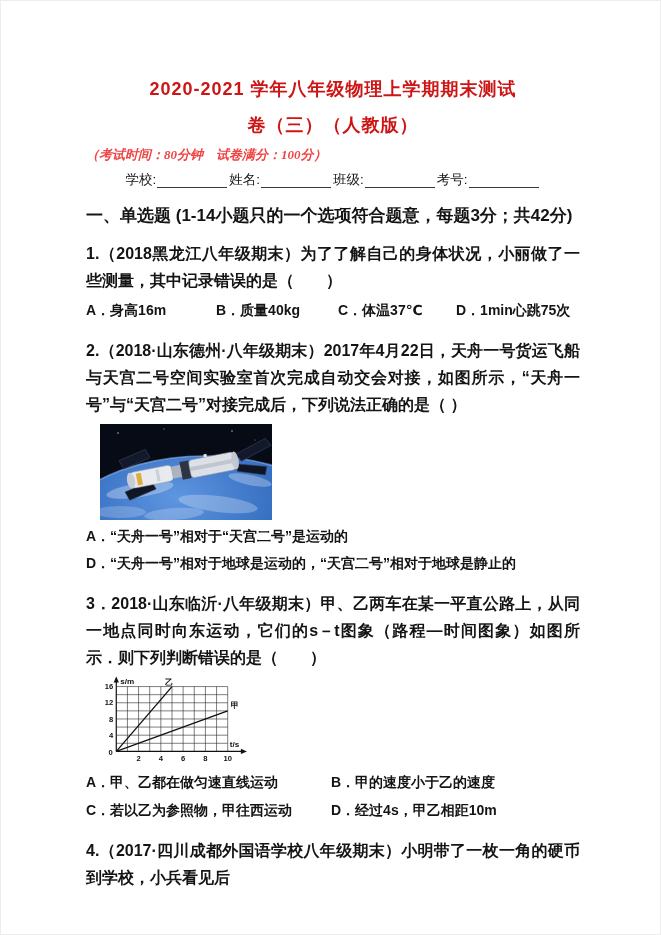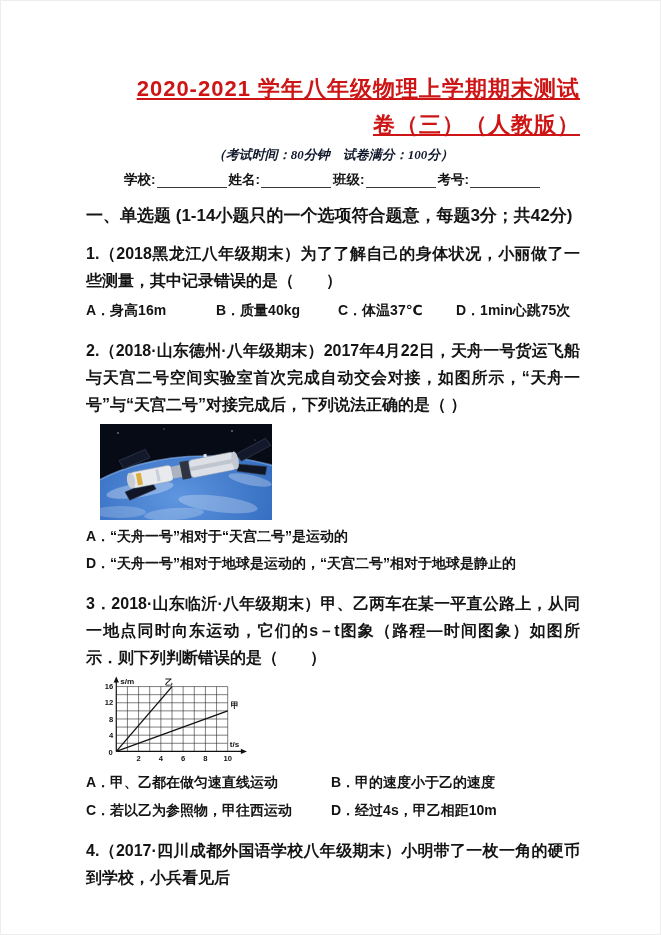--- a/index.html
+++ b/index.html
@@ -10,43 +10,41 @@
     background:#fff;
     border:1px solid #ededed;
     padding:0 80px 0 85px;
     overflow:hidden;
     font-family:"Liberation Sans","DejaVu Sans",sans-serif;
     color:#141414;
   }
   
   .title{
     margin:70px 0 0;
-    text-align:right;
-    font-size:22px;
+    text-align:center;
+    font-size:18px;
     font-weight:700;
     line-height:36px;
     letter-spacing:1px;
-    text-decoration:underline;
   }
   .exam-info{
     margin-top:3px;
-    text-align:center;
     font-size:13px;
     font-weight:600;
     font-style:italic;
     font-family:"Liberation Serif","DejaVu Serif",serif;
-    color:#0f172a;
+    color:#ef4444;
   }
   .student-line{
     margin-top:7px;
     display:flex;
     justify-content:center;
     align-items:flex-end;
     font-size:13.5px;
-    font-weight:700;
+    font-weight:400;
     white-space:nowrap;
   }
   .student-line .blank{
     display:inline-block;
     width:70px;height:15px;
     border-bottom:1.5px solid #3a3a3a;
     margin:0 2px 1px 1px;
   }
   
   .section-heading{

